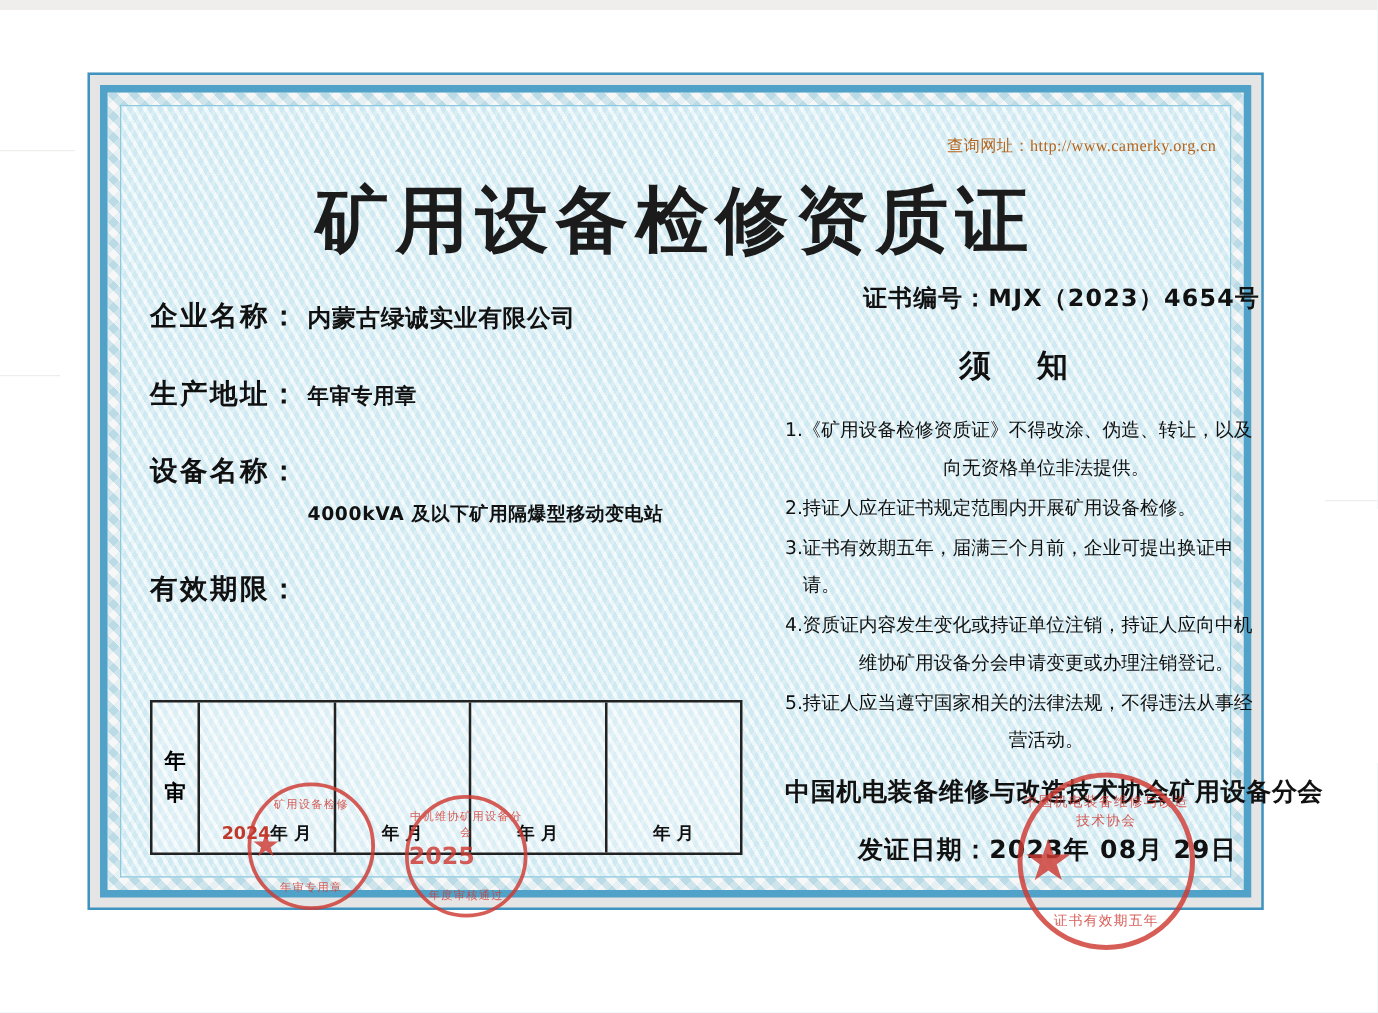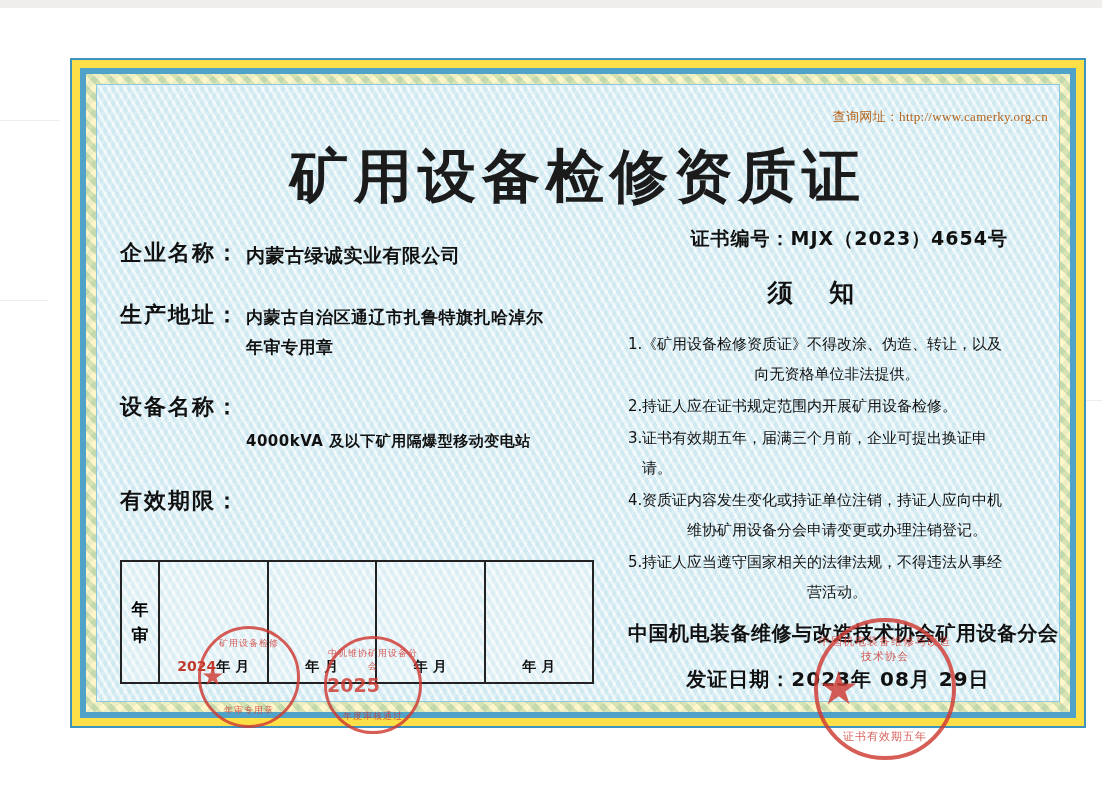--- a/index.html
+++ b/index.html
@@ -8,22 +8,22 @@
     background:#ffffff;
     font-family:"Liberation Serif", serif;
     overflow:hidden;
     position:relative;
   }
   
   .scan-line{position:absolute;background:#efeeec;}
   .cert{
     position:absolute;
     left:70px; top:58px;
-    width:1016px; height:670px;
-    background:#fde047;
+    width:941px; height:670px;
+    background:#e5e5e5;
     border:2px solid #3f94bf;
     box-sizing:border-box;
   }
   .cert-inner-border{
     position:absolute;
     left:8px;top:8px;right:8px;bottom:8px;
     border:6px solid #51a2c9;
     box-sizing:border-box;
     background:
       repeating-linear-gradient(45deg, rgba(255,255,255,.55) 0 6px, rgba(168,216,232,.45) 6px 12px),
@@ -209,21 +209,20 @@
           <span>企业名称</span><span>：</span>
         </div>
         <div class="value">内蒙古绿诚实业有限公司</div>
       </div>
 
       <div class="row">
         <div class="label">
           <span>生产地址</span><span>：</span>
         </div>
         <div class="value addr">
-          <div>内蒙古自治区通辽市扎鲁特旗扎哈淖尔</div>
           <div>年审专用章</div>
         </div>
       </div>
 
       <div class="row">
         <div class="label">
           <span>设备名称</span><span>：</span>
         </div>
         <div class="value small">4000kVA 及以下矿用隔爆型移动变电站</div>
       </div>

